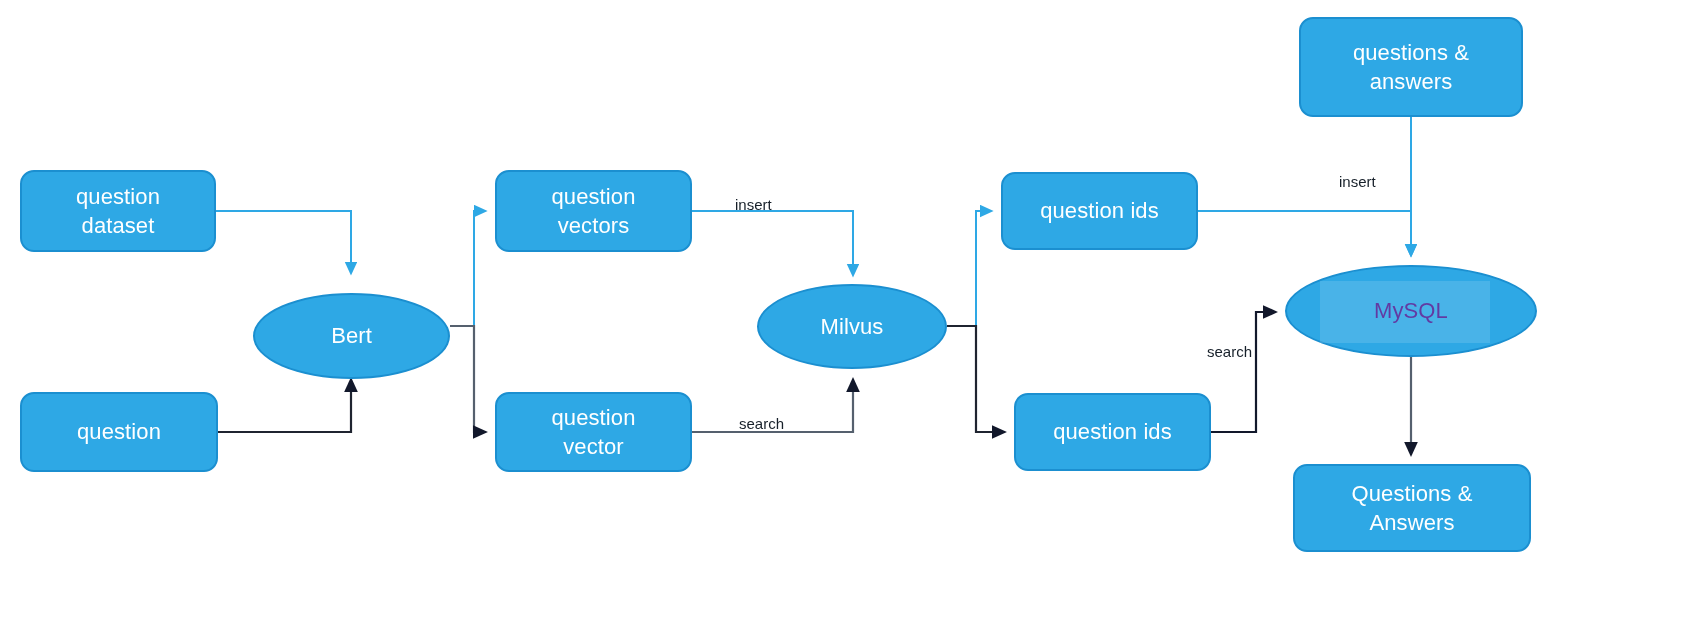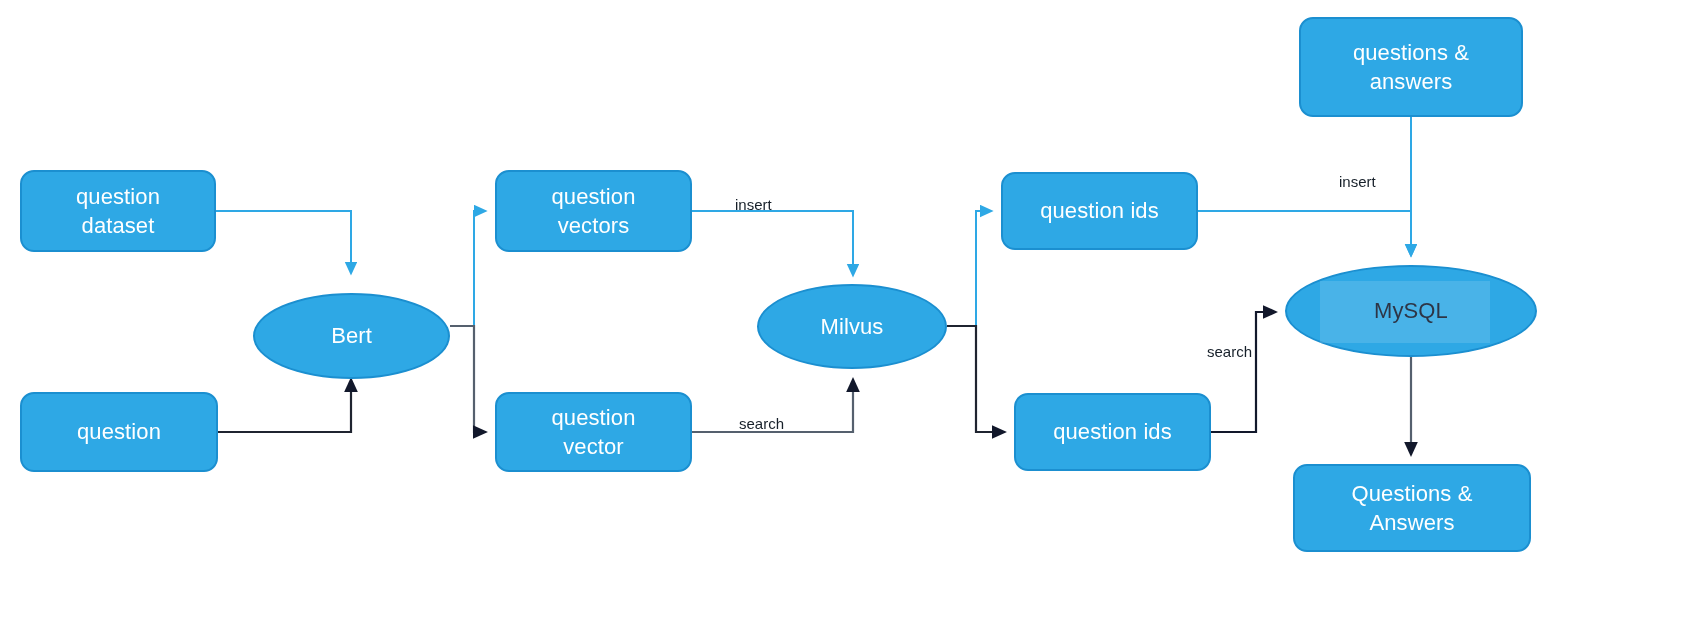--- a/index.html
+++ b/index.html
@@ -131,21 +131,21 @@
   <div class="node ellipse" style="left: 253px; top: 293px; width: 197px; height: 86px; background: rgb(46, 168, 229); border-color: rgb(27, 143, 208); color: rgb(255, 255, 255);">Bert</div>
   <div class="node rect" style="left: 495px; top: 170px; width: 197px; height: 82px; background: rgb(46, 168, 229); border-color: rgb(27, 143, 208); color: rgb(255, 255, 255);">question
 vectors</div>
   <div class="node rect" style="left: 495px; top: 392px; width: 197px; height: 80px; background: rgb(46, 168, 229); border-color: rgb(27, 143, 208); color: rgb(255, 255, 255);">question
 vector</div>
   <div class="node ellipse" style="left: 757px; top: 284px; width: 190px; height: 85px; background: rgb(46, 168, 229); border-color: rgb(27, 143, 208); color: rgb(255, 255, 255);">Milvus</div>
   <div class="node rect" style="left: 1001px; top: 172px; width: 197px; height: 78px; background: rgb(46, 168, 229); border-color: rgb(27, 143, 208); color: rgb(255, 255, 255);">question ids</div>
   <div class="node rect" style="left: 1014px; top: 393px; width: 197px; height: 78px; background: rgb(46, 168, 229); border-color: rgb(27, 143, 208); color: rgb(255, 255, 255);">question ids</div>
   <div class="node rect" style="left: 1299px; top: 17px; width: 224px; height: 100px; background: rgb(46, 168, 229); border-color: rgb(27, 143, 208); color: rgb(255, 255, 255);">questions &amp;
 answers</div>
-  <div class="node ellipse" style="left: 1285px; top: 265px; width: 252px; height: 92px; background: rgb(46, 168, 229); border-color: rgb(27, 143, 208); color: #0f172a;">MySQL</div>
+  <div class="node ellipse" style="left: 1285px; top: 265px; width: 252px; height: 92px; background: rgb(46, 168, 229); border-color: rgb(27, 143, 208); color: #4c1d95;">MySQL</div>
   <div class="node rect" style="left: 1293px; top: 464px; width: 238px; height: 88px; background: rgb(46, 168, 229); border-color: rgb(27, 143, 208); color: rgb(255, 255, 255);">Questions &amp;
 Answers</div>
 
   <div class="mysql-highlight" style="left:1320px;top:281px;width:170px;height:62px;"></div>
 
   <div class="edge-label" style="left: 735px; top: 196px; color: rgb(23, 32, 42);">insert</div>
   <div class="edge-label" style="left: 739px; top: 415px; color: rgb(23, 32, 42);">search</div>
   <div class="edge-label" style="left: 1339px; top: 173px; color: rgb(23, 32, 42);">insert</div>
   <div class="edge-label" style="left: 1207px; top: 343px; color: rgb(23, 32, 42);">search</div>
 

